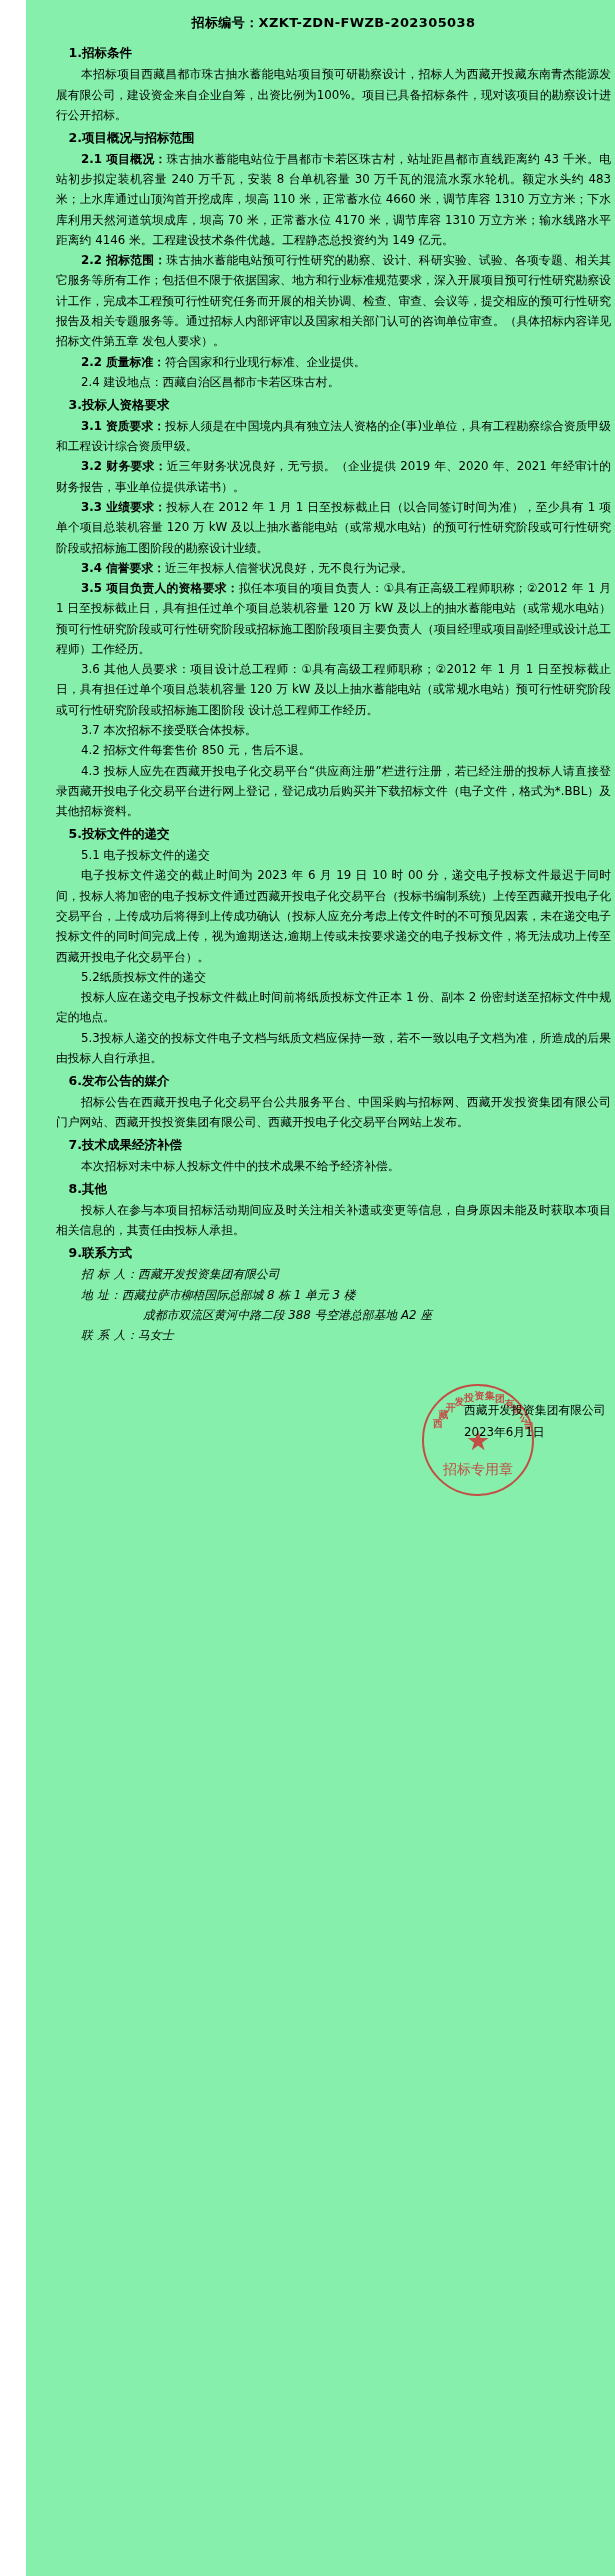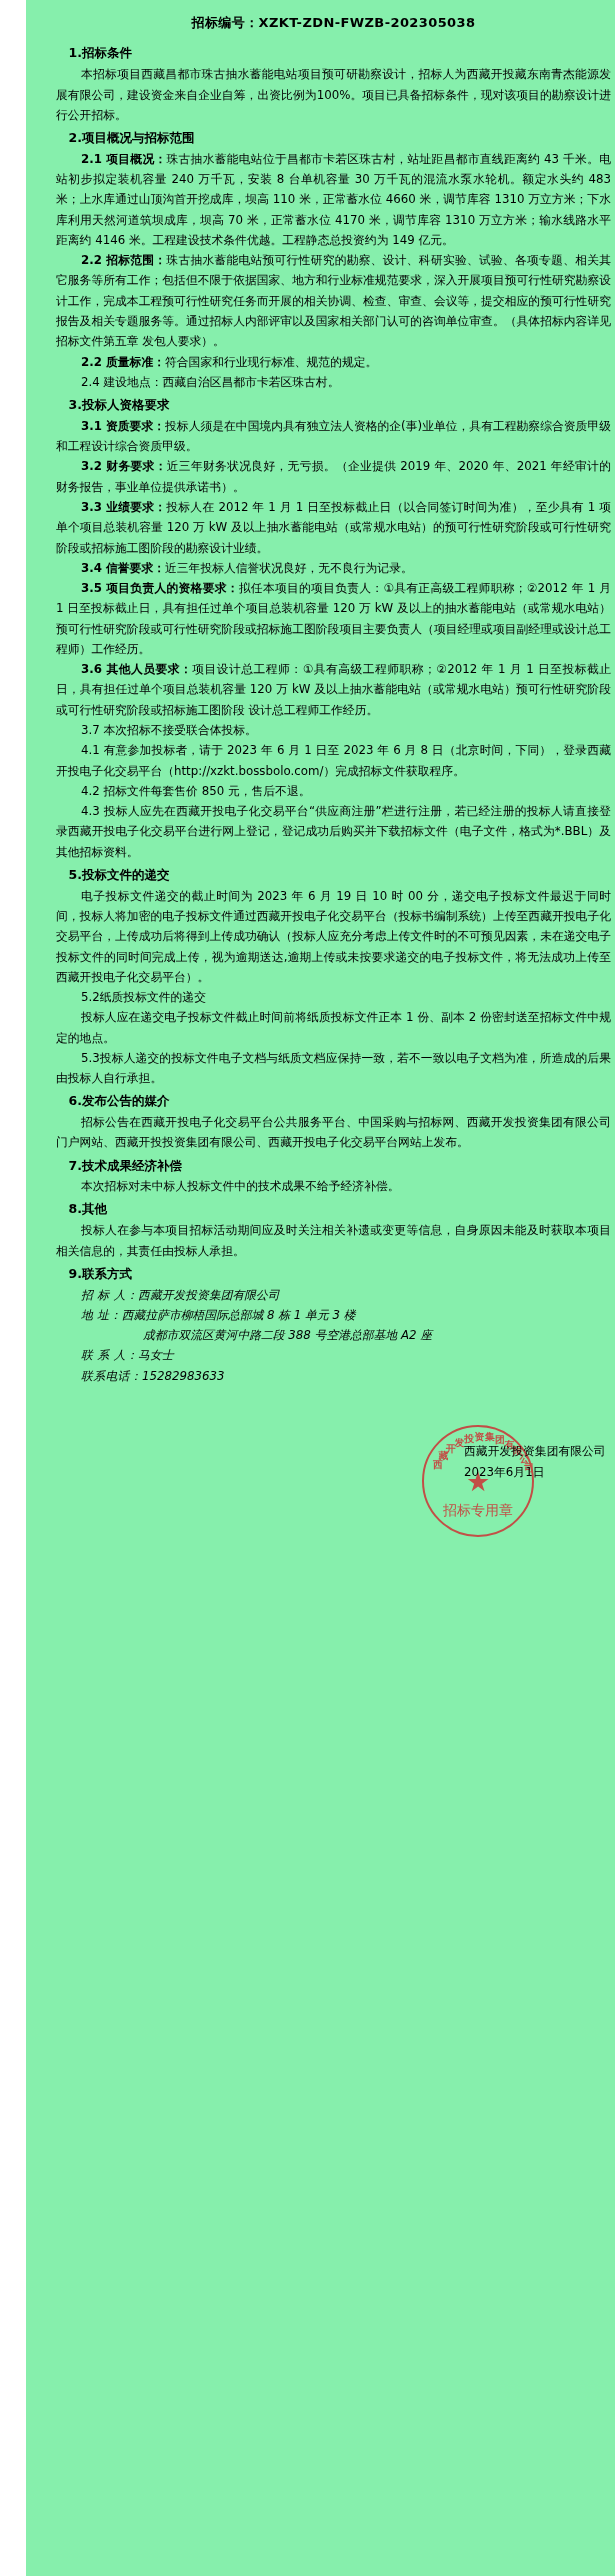--- a/index.html
+++ b/index.html
@@ -131,58 +131,57 @@
 <div class="page">
 
   <div class="doc-number">招标编号：XZKT-ZDN-FWZB-202305038</div>
 
   <div class="sec-title">1.招标条件</div>
   <p class="body-text">本招标项目西藏昌都市珠古抽水蓄能电站项目预可研勘察设计，招标人为西藏开投藏东南青杰能源发展有限公司，建设资金来自企业自筹，出资比例为100%。项目已具备招标条件，现对该项目的勘察设计进行公开招标。</p>
 
   <div class="sec-title">2.项目概况与招标范围</div>
   <p class="body-text"><span class="sub-title-inline" style="font-weight:bold">2.1 项目概况：</span><span>珠古抽水蓄能电站位于昌都市卡若区珠古村，站址距昌都市直线距离约 43 千米。电站初步拟定装机容量 240 万千瓦，安装 8 台单机容量 30 万千瓦的混流水泵水轮机。额定水头约 483 米；上水库通过山顶沟首开挖成库，坝高 110 米，正常蓄水位 4660 米，调节库容 1310 万立方米；下水库利用天然河道筑坝成库，坝高 70 米，正常蓄水位 4170 米，调节库容 1310 万立方米；输水线路水平距离约 4146 米。工程建设技术条件优越。工程静态总投资约为 149 亿元。</span></p>
   <p class="body-text"><span style="font-weight:bold">2.2 招标范围：</span><span>珠古抽水蓄能电站预可行性研究的勘察、设计、科研实验、试验、各项专题、相关其它服务等所有工作；包括但不限于依据国家、地方和行业标准规范要求，深入开展项目预可行性研究勘察设计工作，完成本工程预可行性研究任务而开展的相关协调、检查、审查、会议等，提交相应的预可行性研究报告及相关专题服务等。通过招标人内部评审以及国家相关部门认可的咨询单位审查。（具体招标内容详见招标文件第五章 发包人要求）。</span></p>
-  <p class="body-text"><span style="font-weight:bold">2.2 质量标准：</span><span>符合国家和行业现行标准、规范的规定。</span></p>
+  <p class="body-text"><span style="font-weight:bold">2.2 质量标准：</span><span>符合国家和行业现行标准、企业提供。</span></p>
   <p class="body-text"><span style="font-weight:normal">2.4 建设地点：</span><span>西藏自治区昌都市卡若区珠古村。</span></p>
 
   <div class="sec-title">3.投标人资格要求</div>
   <p class="body-text"><span style="font-weight:bold">3.1 资质要求：</span><span>投标人须是在中国境内具有独立法人资格的企(事)业单位，具有工程勘察综合资质甲级和工程设计综合资质甲级。</span></p>
   <p class="body-text"><span style="font-weight:bold">3.2 财务要求：</span><span>近三年财务状况良好，无亏损。（企业提供 2019 年、2020 年、2021 年经审计的财务报告，事业单位提供承诺书）。</span></p>
   <p class="body-text"><span style="font-weight:bold">3.3 业绩要求：</span><span>投标人在 2012 年 1 月 1 日至投标截止日（以合同签订时间为准），至少具有 1 项单个项目总装机容量 120 万 kW 及以上抽水蓄能电站（或常规水电站）的预可行性研究阶段或可行性研究阶段或招标施工图阶段的勘察设计业绩。</span></p>
   <p class="body-text"><span style="font-weight:bold">3.4 信誉要求：</span><span>近三年投标人信誉状况良好，无不良行为记录。</span></p>
   <p class="body-text"><span style="font-weight:bold">3.5 项目负责人的资格要求：</span><span>拟任本项目的项目负责人：①具有正高级工程师职称；②2012 年 1 月 1 日至投标截止日，具有担任过单个项目总装机容量 120 万 kW 及以上的抽水蓄能电站（或常规水电站）预可行性研究阶段或可行性研究阶段或招标施工图阶段项目主要负责人（项目经理或项目副经理或设计总工程师）工作经历。</span></p>
-  <p class="body-text"><span style="font-weight:bold">3.6 其他人员要求：</span><span>项目设计总工程师：①具有高级工程师职称；②2012 年 1 月 1 日至投标截止日，具有担任过单个项目总装机容量 120 万 kW 及以上抽水蓄能电站（或常规水电站）预可行性研究阶段或可行性研究阶段或招标施工图阶段 设计总工程师工作经历。</span></p>
+  <p class="body-text"><span style="font-weight:normal">3.6 其他人员要求：</span><span>项目设计总工程师：①具有高级工程师职称；②2012 年 1 月 1 日至投标截止日，具有担任过单个项目总装机容量 120 万 kW 及以上抽水蓄能电站（或常规水电站）预可行性研究阶段或可行性研究阶段或招标施工图阶段 设计总工程师工作经历。</span></p>
   <p class="body-text">3.7 本次招标不接受联合体投标。</p>
 
-  <p class="body-text"><span>4.1 有意参加投标者，</span><span>请于 2023 年 6 月 1 日至 2023 年 6 月 8 日（北京时间，下同），登录西藏开投电子化交易平台（http://xzkt.bossbolo.com/）完成招标文件获取程序。</span></p>
   <p class="body-text">4.2 招标文件每套售价 850 元，售后不退。</p>
   <p class="body-text">4.3 投标人应先在西藏开投电子化交易平台“供应商注册”栏进行注册，若已经注册的投标人请直接登录西藏开投电子化交易平台进行网上登记，登记成功后购买并下载招标文件（电子文件，格式为*.BBL）及其他招标资料。</p>
 
   <div class="sec-title">5.投标文件的递交</div>
+  <p class="body-text">5.1 电子投标文件的递交</p>
   <p class="body-text">电子投标文件递交的截止时间为 2023 年 6 月 19 日 10 时 00 分，递交电子投标文件最迟于同时间，投标人将加密的电子投标文件通过西藏开投电子化交易平台（投标书编制系统）上传至西藏开投电子化交易平台，上传成功后将得到上传成功确认（投标人应充分考虑上传文件时的不可预见因素，未在递交电子投标文件的同时间完成上传，视为逾期送达,逾期上传或未按要求递交的电子投标文件，将无法成功上传至西藏开投电子化交易平台）。</p>
   <p class="body-text">5.2纸质投标文件的递交</p>
   <p class="body-text">投标人应在递交电子投标文件截止时间前将纸质投标文件正本 1 份、副本 2 份密封送至招标文件中规定的地点。</p>
   <p class="body-text">5.3投标人递交的投标文件电子文档与纸质文档应保持一致，若不一致以电子文档为准，所造成的后果由投标人自行承担。</p>
 
   <div class="sec-title">6.发布公告的媒介</div>
   <p class="body-text">招标公告在西藏开投电子化交易平台公共服务平台、中国采购与招标网、西藏开发投资集团有限公司门户网站、西藏开投投资集团有限公司、西藏开投电子化交易平台网站上发布。</p>
 
   <div class="sec-title">7.技术成果经济补偿</div>
   <p class="body-text">本次招标对未中标人投标文件中的技术成果不给予经济补偿。</p>
 
   <div class="sec-title"> 8.其他</div>
   <p class="body-text">投标人在参与本项目招标活动期间应及时关注相关补遗或变更等信息，自身原因未能及时获取本项目相关信息的，其责任由投标人承担。</p>
 
   <div class="sec-title">9.联系方式</div>
   <div class="contact-block">
     <div class="contact-row"><span class="label">招 标 人：</span><span class="value">西藏开发投资集团有限公司</span></div>
     <div class="contact-row"><span class="label">地      址：</span><span class="value">西藏拉萨市柳梧国际总部城 8 栋 1 单元 3 楼</span></div>
     <div class="contact-row indent-deep"><span class="value">成都市双流区黄河中路二段 388 号空港总部基地 A2 座</span></div>
     <div class="contact-row"><span class="label">联 系 人：</span><span class="value">马女士</span></div>
-    <div class="contact-row"><span class="label">联系电话：</span><span class="value">15282983633</span></div>
   </div>
 
   <div class="signature">
     <div class="seal">
       <div class="seal-text">
         <span style="transform: rotate(-64deg) translate(0,-50px) rotate(64deg);">西</span>
         <span style="transform: rotate(-52deg) translate(0,-50px) rotate(52deg);">藏</span>
         <span style="transform: rotate(-40deg) translate(0,-50px) rotate(40deg);">开</span>
         <span style="transform: rotate(-28deg) translate(0,-50px) rotate(28deg);">发</span>
         <span style="transform: rotate(-16deg) translate(0,-50px) rotate(16deg);">投</span>

